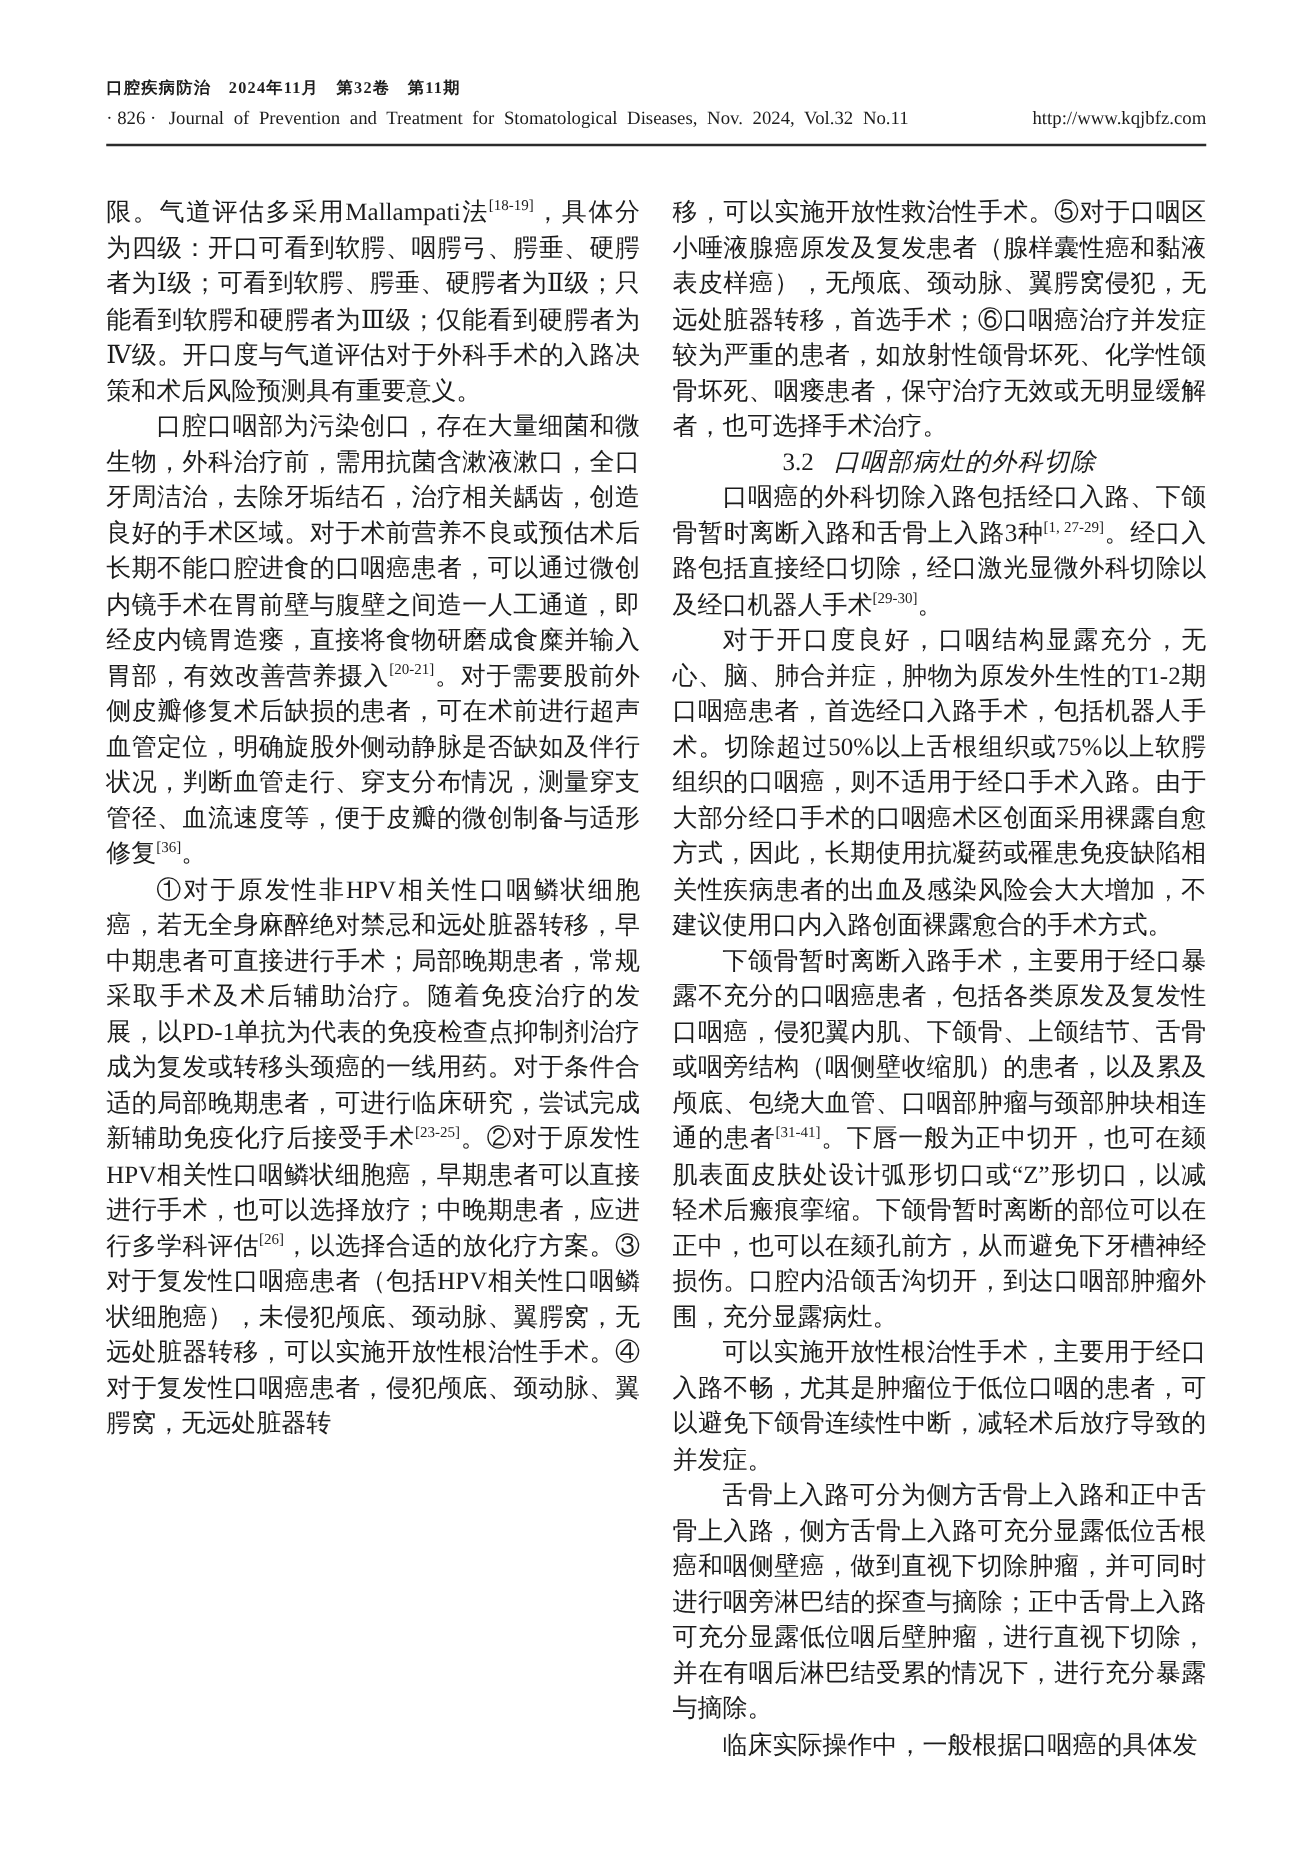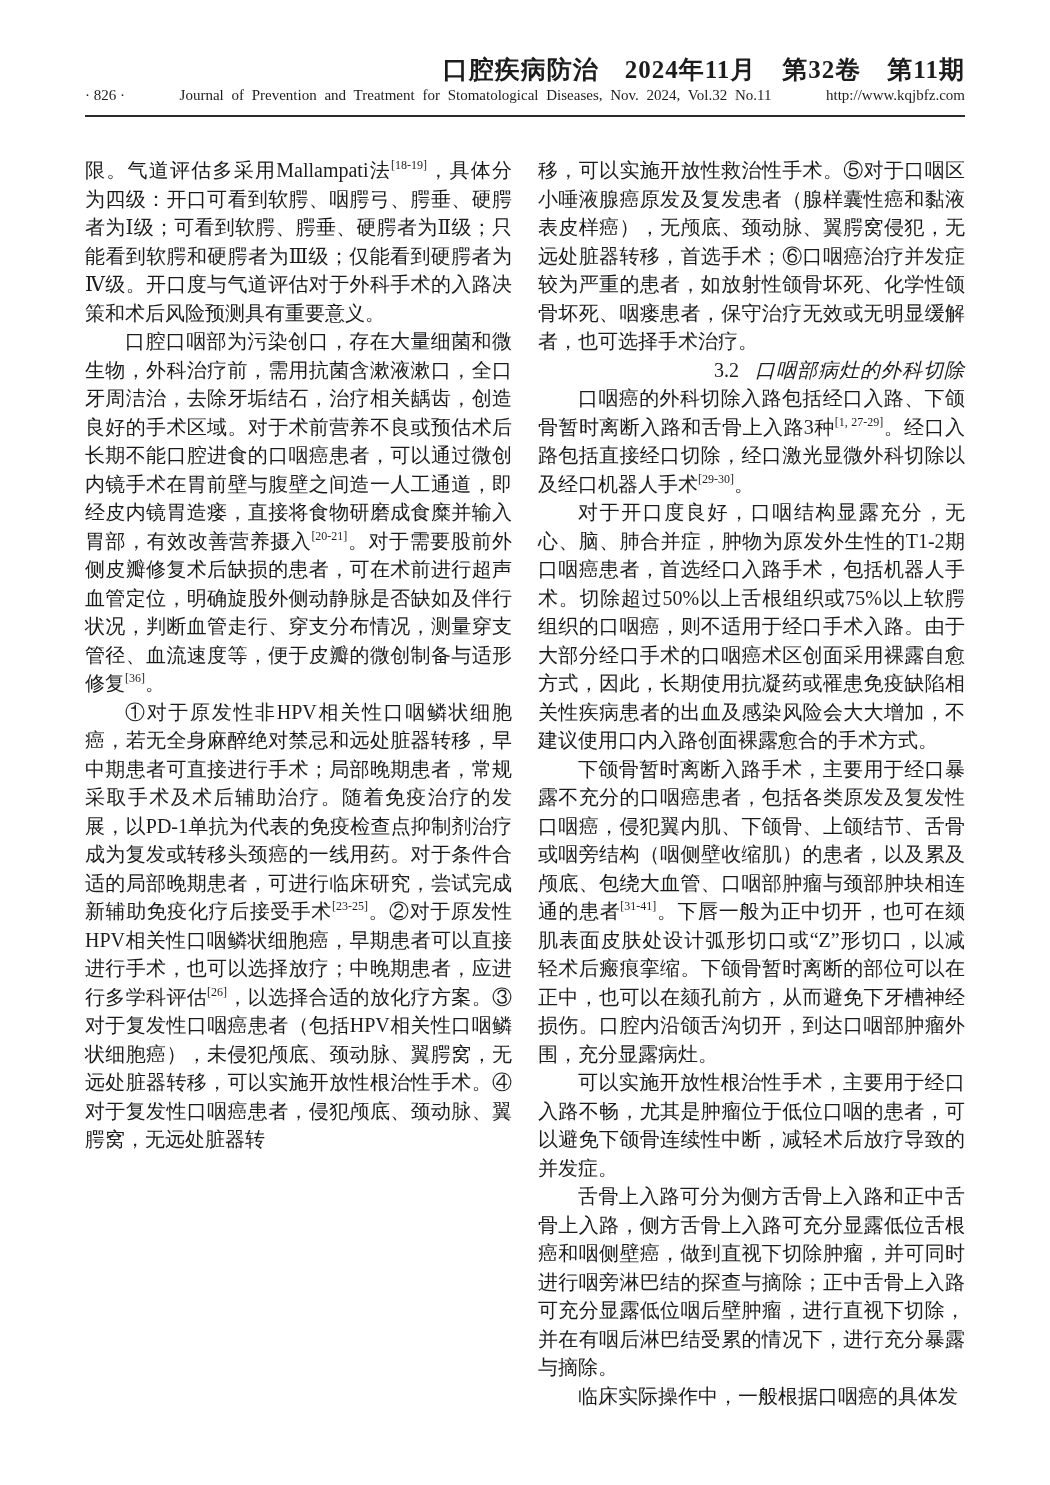--- a/index.html
+++ b/index.html
@@ -5,47 +5,47 @@
   html,body{margin:0;padding:0;}
   body{
     width:1050px;height:1485px;
     background:#ffffff;color:#1c1c1c;
     font-family:"Liberation Serif","DejaVu Serif",serif;
     overflow:hidden;
   }
   .page{padding:58px 85px 0 85px;box-sizing:border-box;width:1050px;height:1485px;}
   
   .hdr-cn{
-    text-align:right;font-size:25px;font-weight:bold;
+    text-align:left;font-size:13px;font-weight:bold;
     letter-spacing:1px;line-height:24px;
   }
   .hdr-en{
     display:flex;justify-content:space-between;align-items:baseline;
     font-size:15px;line-height:22px;margin-top:2px;white-space:nowrap;
   }
-  .hdr-en .mid{flex:1;text-align:center;word-spacing:4px;padding:0 10px;}
+  .hdr-en .mid{flex:1;text-align:left;word-spacing:4px;padding:0 10px;}
   .rule{border-bottom:2px solid #2b2b2b;margin-top:9px;}
   
   .cols{display:flex;gap:26px;margin-top:39px;}
   .col{width:427px;}
   .col p{
     margin:0;font-size:20px;line-height:28.5px;
     text-align:justify;
   }
   .col p.indent{text-indent:2em;}
   .col p.h1{
     font-family:"Liberation Sans","DejaVu Sans",sans-serif;
     font-weight:bold;font-size:21px;line-height:30px;
     margin:13px 0 7px 0;text-align:left;
   }
   .col p.h1 .num{
     font-family:"Liberation Serif","DejaVu Serif",serif;
     font-weight:normal;margin-right:19px;
   }
-  .col p.h2{text-align:right;}
+  .col p.h2{text-align:center;}
   .col p.h2 .num{margin-right:16px;}
   .col p.h2 .title{font-style:italic;letter-spacing:1px;}
   sup{font-size:12px;line-height:0;vertical-align:super;letter-spacing:0;}
 </style>
 </head>
 <body>
 
 <div class="page">
   <div class="hdr-cn">口腔疾病防治　2024年11月　第32卷　第11期</div>
   <div class="hdr-en">

